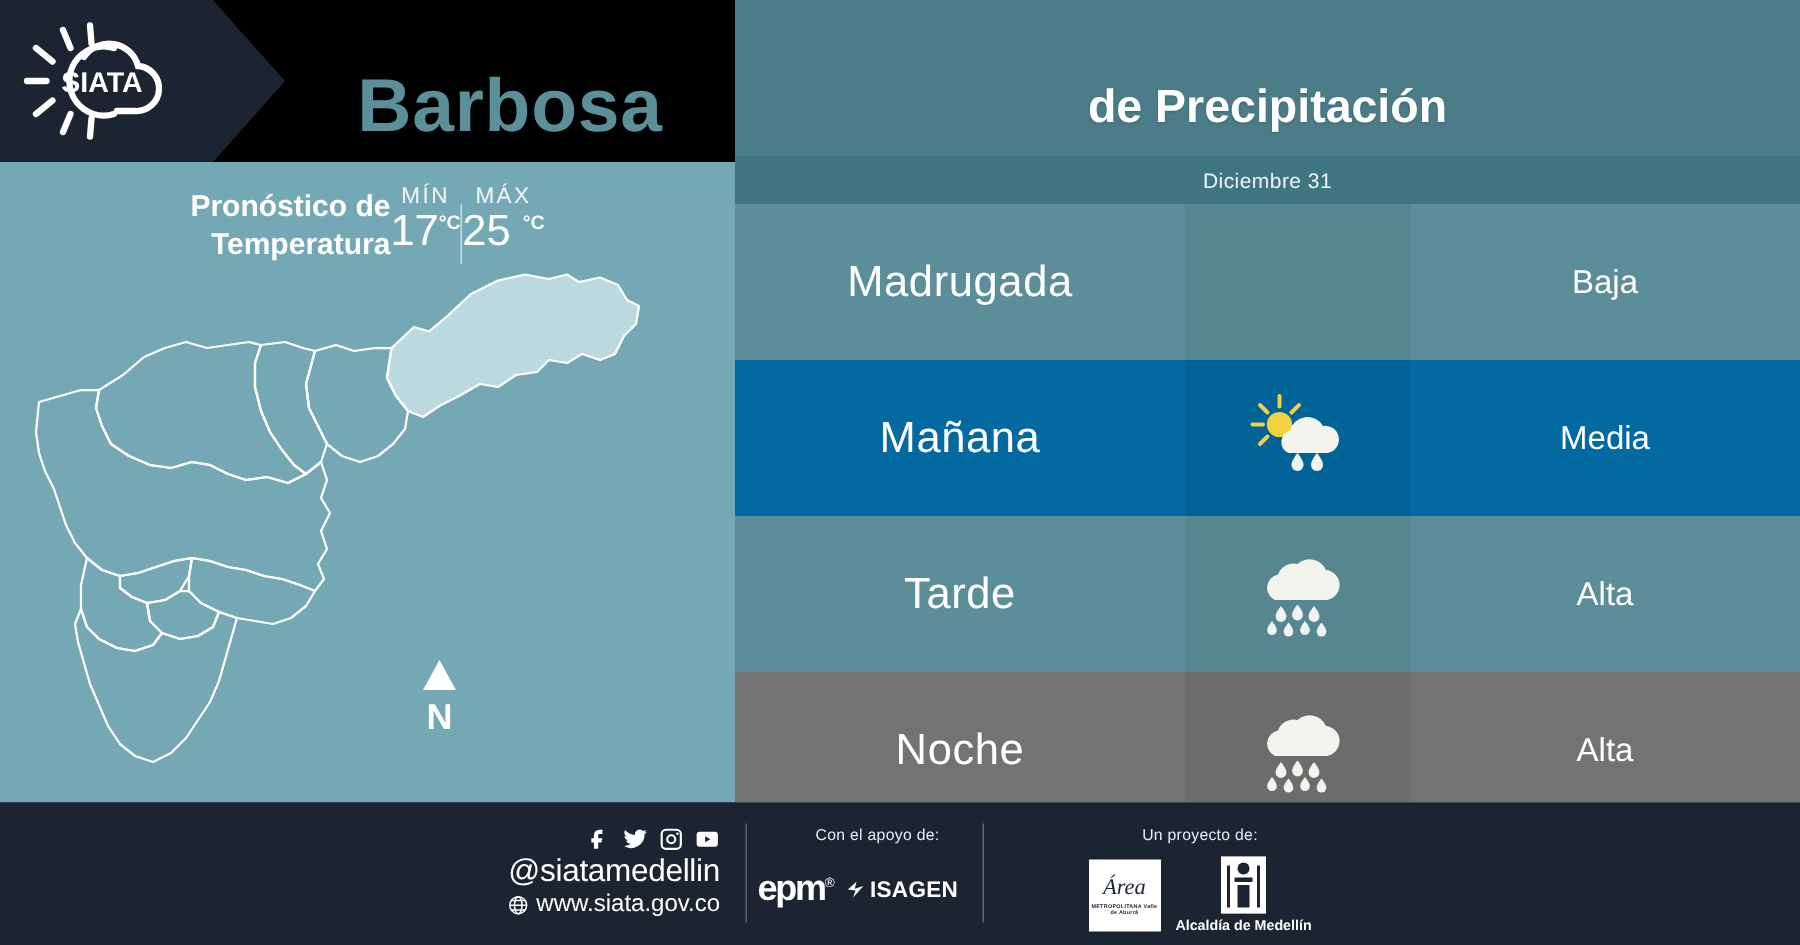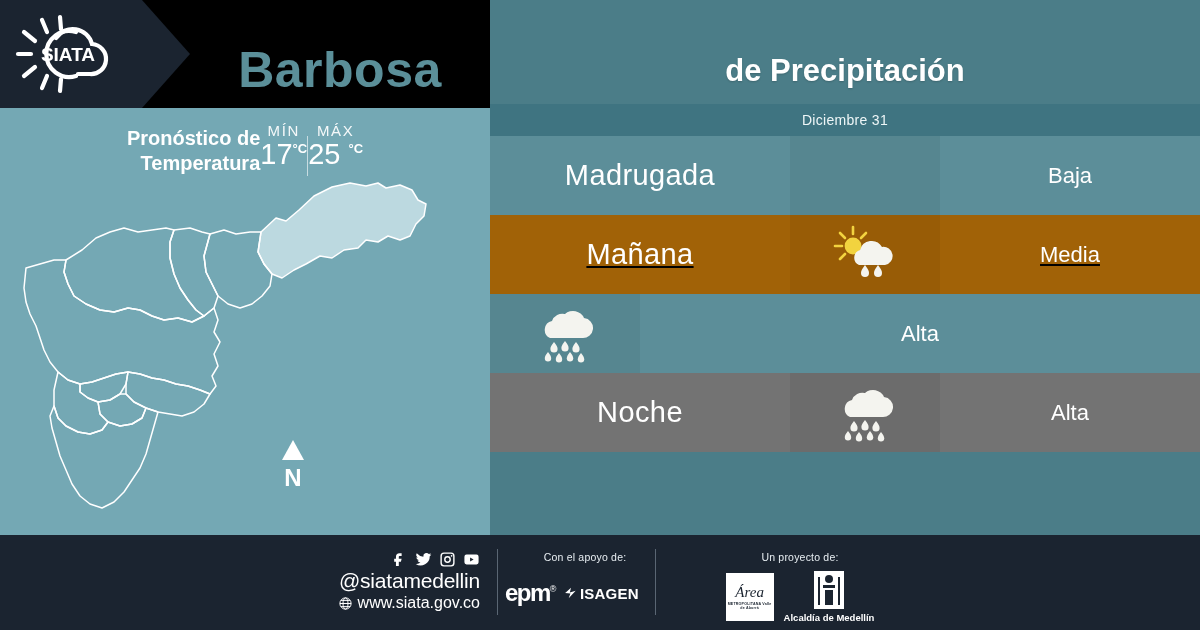--- a/index.html
+++ b/index.html
@@ -67,24 +67,24 @@
   }
   #date-band {
     position: absolute; left: 0; top: 104px; width: 710px; height: 32px;
     background: #3f7481;
     display: flex; align-items: center; justify-content: center;
   }
   #date-text { color: #eef6f7; font-size: 14px; letter-spacing: .3px; }
 
   #rows { position: absolute; left: 0; top: 136px; width: 710px; height: 399px; }
   .frow {
-    position: relative; width: 710px; height: 79px; display: flex;
+    position: relative; width: 710px; height: 104px; display: flex;
   }
   .frow.odd  { background: #5c8e99; }
-  .frow.even { background: #a16207; text-decoration: underline; }
+  .frow.even { background: #0369a1; }
   .frow.last { background: #737373; }
   .cell-period {
     width: 300px; height: 100%;
     display: flex; align-items: center; justify-content: center;
     color: #ffffff; font-size: 29px; font-weight: 300; letter-spacing: .4px;
   }
   .cell-icon {
     width: 150px; height: 100%;
     display: flex; align-items: center; justify-content: center;
     background: rgba(0,0,0,.055);
@@ -254,20 +254,21 @@
             <circle cx="20" cy="21" r="8.4" fill="#f2d33f"></circle>
             <path d="M26 40 a8 8 0 0 1 1 -15 a12 12 0 0 1 22 -3 a8.5 8.5 0 0 1 3 18 Z" fill="#f4f4ef"></path>
             <path d="M32 40 c3 4 4 6 4 8 a4 4 0 0 1 -8 0 c0 -2 1 -4 4 -8 Z" fill="#f4f4ef"></path>
             <path d="M45 40 c3 4 4 6 4 8 a4 4 0 0 1 -8 0 c0 -2 1 -4 4 -8 Z" fill="#f4f4ef"></path>
           </svg>
         </div>
         <div class="cell-level">Media</div>
       </div>
 
       <div class="frow odd">
+        <div class="cell-period">Tarde</div>
         <div class="cell-icon">
           <svg class="wx" viewBox="0 0 64 60">
             <path d="M17 34 a9 9 0 0 1 2 -17 a11 11 0 0 1 13 -7 a12 12 0 0 1 19 4 a9 9 0 0 1 -2 20 Z" fill="#f4f4ef"></path>
             <g fill="#f4f4ef">
               <path d="M21 38 c2.6 3.4 3.6 5.2 3.6 7 a3.6 3.6 0 0 1 -7.2 0 c0 -1.8 1 -3.6 3.6 -7 Z"></path>
               <path d="M32 37 c2.6 3.4 3.6 5.2 3.6 7 a3.6 3.6 0 0 1 -7.2 0 c0 -1.8 1 -3.6 3.6 -7 Z"></path>
               <path d="M43 38 c2.6 3.4 3.6 5.2 3.6 7 a3.6 3.6 0 0 1 -7.2 0 c0 -1.8 1 -3.6 3.6 -7 Z"></path>
               <path d="M15 48 c2.3 3 3.2 4.6 3.2 6.2 a3.2 3.2 0 0 1 -6.4 0 c0 -1.6 .9 -3.2 3.2 -6.2 Z"></path>
               <path d="M26 49 c2.3 3 3.2 4.6 3.2 6.2 a3.2 3.2 0 0 1 -6.4 0 c0 -1.6 .9 -3.2 3.2 -6.2 Z"></path>
               <path d="M37 48 c2.3 3 3.2 4.6 3.2 6.2 a3.2 3.2 0 0 1 -6.4 0 c0 -1.6 .9 -3.2 3.2 -6.2 Z"></path>

